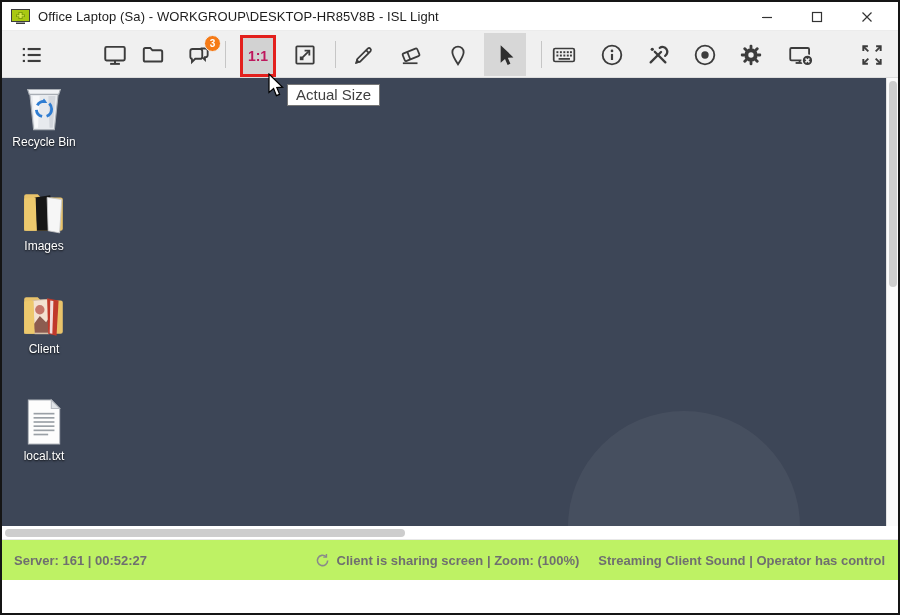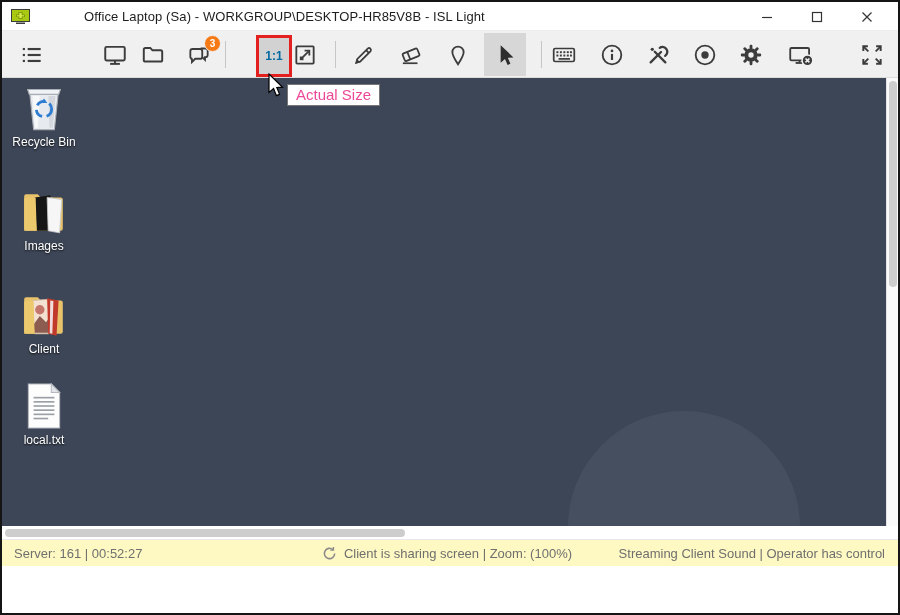--- a/index.html
+++ b/index.html
@@ -1,58 +1,58 @@
 <!DOCTYPE html>
 <html><head>
 <meta charset="utf-8">
 <style>
   * { margin:0; padding:0; box-sizing:border-box; }
   html,body { width:900px; height:615px; font-family:"Liberation Sans", sans-serif; background:#888; }
   .window { position:relative; width:900px; height:615px; border:2px solid #151515; background:#fff; overflow:hidden; }
 
   
-  .titlebar { position:relative; height:29px; background:#ffffff; display:flex; align-items:center; border-bottom:1px solid #ececec;gap:46px; }
+  .titlebar { position:relative; height:29px; background:#ffffff; display:flex; align-items:center; border-bottom:1px solid #ececec; }
   .app-icon { width:19px; height:15px; margin-left:9px; position:relative; }
   .title-text { margin-left:8px; font-size:13px; color:#1d1d1d; letter-spacing:0.1px; }
   .win-controls { position:absolute; right:6px; top:0; height:29px; display:flex; }
   .win-btn { width:50px; height:29px; display:flex; align-items:center; justify-content:center; color:#333; cursor:default; }
   .win-btn svg { display:block; }
 
   
   .toolbar { position:relative; height:47px; background:#f0f0f0; border-bottom:1px solid #dcdcdc; }
   .tbtn { position:absolute; top:5px; width:36px; height:37px; display:flex; align-items:center; justify-content:center; }
   .tbtn svg { display:block; }
   .tdiv { position:absolute; top:10px; width:1px; height:27px; background:#c6c6c6; }
   .tbtn-selected { background:#d7d7d7; top:2px; height:43px; width:42px; }
-  .actual-size-btn { position:absolute; left:254px; top:4px; width:36px; height:42px; background:#d2d2d2;
+  .actual-size-btn { position:absolute; left:238px; top:4px; width:36px; height:42px; background:#d2d2d2;
        border:3px solid #e3201d; display:flex; align-items:center; justify-content:center;
-       font-size:12px; font-weight:bold; color:#0369a1; }
+       font-size:14px; font-weight:bold; color:#be185d; }
   .chat-badge { position:absolute; top:-7px; right:-9px; width:17px; height:17px; background:#f57a16; border:1.5px solid #f0f0f0;
        border-radius:50%; color:#fff; font-size:10px; font-weight:bold; display:flex; align-items:center; justify-content:center; }
 
   
   .desktop { position:relative; height:448px; background:#3d4657; overflow:hidden; }
   .wall-circle { position:absolute; left:566px; top:333px; width:232px; height:232px; border-radius:50%;
        background:rgba(255,255,255,0.05); }
   .dicon { position:absolute; left:2px; width:80px; text-align:center; }
   .dicon svg { display:block; margin:0 auto; }
   .dicon-label { margin-top:3px; font-size:12px; color:#ffffff; text-shadow:0 1px 2px rgba(0,0,0,0.85); }
 
   .vscroll { position:absolute; right:0; top:0; width:12px; height:100%; background:#fafafa; border-left:1px solid #e3e3e3; }
   .vthumb { position:absolute; left:2px; top:3px; width:8px; height:206px; background:#cdcdcd; border-radius:4px; }
   .hscroll { position:relative; height:14px; background:#ffffff; border-bottom:1px solid #e8e8e8; }
   .hthumb { position:absolute; left:3px; top:3px; width:400px; height:8px; background:#cdcdcd; border-radius:4px; }
 
   
   .tooltip { position:absolute; left:285px; top:82px; background:#ffffff; border:1px solid #767676;
-       padding:1px 8px 2px 8px; font-size:15px; color:#ec4899; z-index:40; white-space:nowrap; }
+       padding:1px 8px 2px 8px; font-size:15px; color:#404040; z-index:40; white-space:nowrap; }
   .cursor { position:absolute; left:266px; top:71px; z-index:50; }
 
   
-  .statusbar { position:relative; height:26px; background:#fef9c3; display:flex; align-items:center; font-size:13px; color:#6f6f6f; }
+  .statusbar { position:relative; height:40px; background:#bef264; display:flex; align-items:center; font-size:13px; color:#6f6f6f;font-weight:bold; }
   .status-left { position:absolute; left:12px; }
   .status-center { position:absolute; left:0; right:6px; display:flex; align-items:center; justify-content:center; gap:7px; }
   .status-right { position:absolute; right:13px; }
 </style>
 </head>
 <body>
 
 <div class="window">
 
   <div class="titlebar">
@@ -323,21 +323,21 @@
         <polygon points="11,9 26,8 27,41 13,41" fill="#f3e2d2" stroke="#cbb59f" stroke-width="0.8"></polygon>
         <circle cx="18" cy="18" r="4.5" fill="#c4766a"></circle>
         <polygon points="12,32 18,24 24,30 26,27 26,40 13,40" fill="#8c5c50"></polygon>
         <polygon points="25,7 36,9 34,43 26,41" fill="#c0392b"></polygon>
         <polygon points="28,9 31,9.5 30,41 27.5,40.6" fill="#f0dcdc"></polygon>
         <polygon points="3,10 12,9 13,41 3,41" fill="#edc96d"></polygon>
       </svg>
       <div class="dicon-label">Client</div>
     </div>
 
-    <div class="dicon" style="top:304px">
+    <div class="dicon" style="top:320px">
       <svg width="44" height="48" viewBox="0 0 38 46">
         <path d="M4 2 h22 l8 8 v34 h-30 Z" fill="#fdfdfd" stroke="#b6bac0" stroke-width="1"></path>
         <polygon points="26,2 26,10 34,10" fill="#e1e4e8" stroke="#b6bac0" stroke-width="1"></polygon>
         <g stroke="#9aa0a6" stroke-width="1.6">
           <line x1="9" y1="15" x2="29" y2="15"></line>
             <line x1="9" y1="19" x2="29" y2="19"></line>
           <line x1="9" y1="23" x2="29" y2="23"></line>
             <line x1="9" y1="27" x2="29" y2="27"></line>
           <line x1="9" y1="31" x2="29" y2="31"></line>
             <line x1="9" y1="35" x2="23" y2="35"></line>

